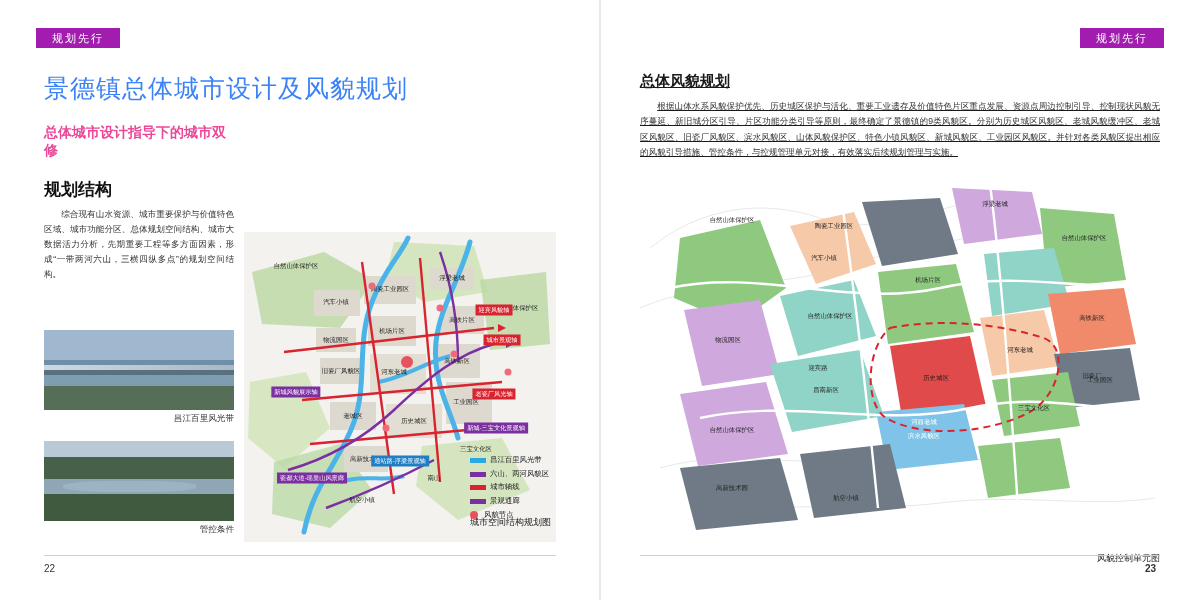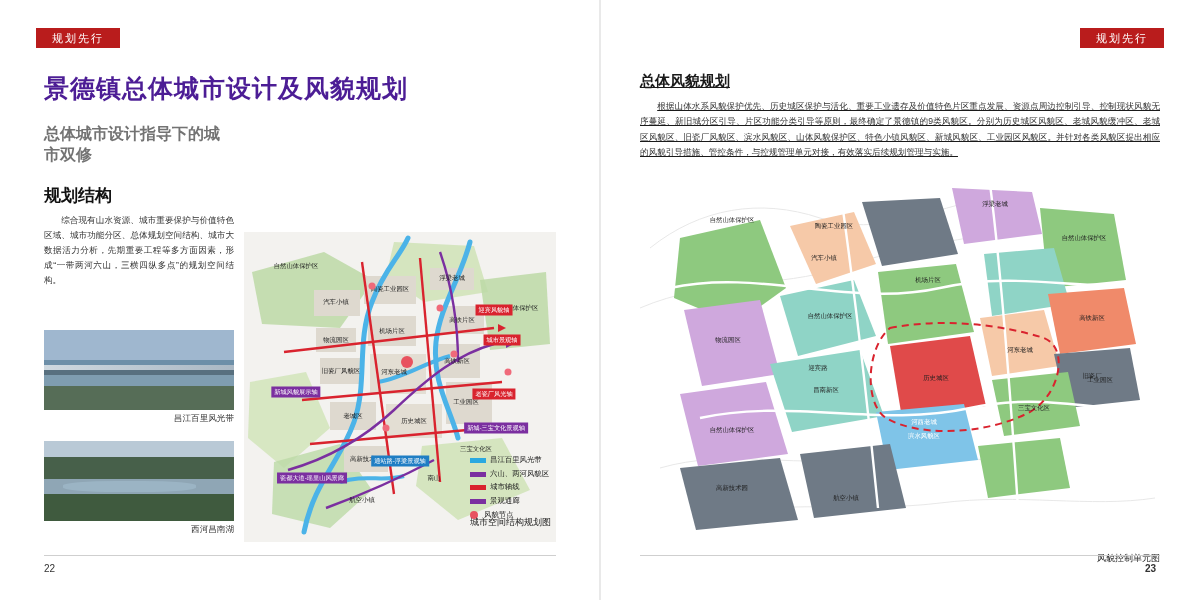--- a/index.html
+++ b/index.html
@@ -11,32 +11,32 @@
   }
   .spread{position:relative;width:1200px;height:600px;display:flex;}
   .page{position:relative;width:600px;height:600px;box-sizing:border-box;}
   .page-left{padding:0;}
   .page-right{padding:0;}
   .gutter{position:absolute;left:599px;top:0;width:2px;height:600px;background:#e9e9e9;}
 
   
   .tab{
     position:absolute;top:28px;height:20px;line-height:20px;
-    background:#b91c1c;color:#ffffff;font-size:11px;letter-spacing:2px;
+    background:#a21caf;color:#ffffff;font-size:11px;letter-spacing:2px;
     text-align:center;
   }
   .tab-left{left:36px;width:84px;}
   .tab-right{right:36px;width:84px;}
 
   .title-main{
     position:absolute;left:44px;top:72px;
-    font-size:25px;font-weight:bold;letter-spacing:1px;color:#4c1d95;
+    font-size:25px;font-weight:normal;letter-spacing:1px;color:#3b82f6;
   }
   h3.sec{
-    margin:0;font-size:16px;font-weight:bold;color:#737373;
+    margin:0;font-size:14px;font-weight:bold;color:#ec4899;
   }
   h2.sec-lg{
     margin:0;font-size:17px;font-weight:bold;color:#111;
   }
   p.body{
     margin:6px 0 0 0;font-size:8.6px;line-height:1.75;color:#333;text-align:justify;
     text-indent:2em;
   }
   .left-col{position:absolute;left:44px;top:124px;width:190px;}
   .left-col .blk{margin-bottom:14px;}
@@ -135,21 +135,21 @@
       </div>
     </div>
 
     <div class="photos">
       <div>
         <div class="photo ph-river"></div>
         <div class="photo-cap">昌江百里风光带</div>
       </div>
       <div class="ph2">
         <div class="photo ph-lake"></div>
-        <div class="photo-cap">西河昌南湖</div>
+        <div class="photo-cap">管控条件</div>
       </div>
     </div>
 
     <div class="map-wrap map-left">
       <div class="map-canvas">
         <svg width="312" height="310" viewBox="0 0 312 310">
           <rect x="0" y="0" width="312" height="310" fill="#f3f2ef"></rect>
 
           <path d="M8,40 L80,20 L130,48 L96,96 L18,92 Z" fill="#bcd9a6" opacity=".85"></path>
           <path d="M150,10 L230,14 L244,60 L180,70 L142,44 Z" fill="#cfe3b6" opacity=".85"></path>

